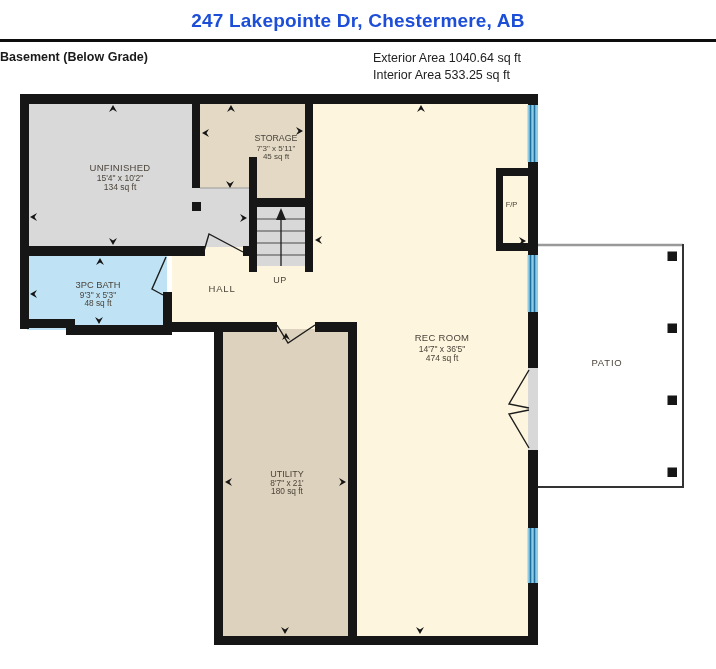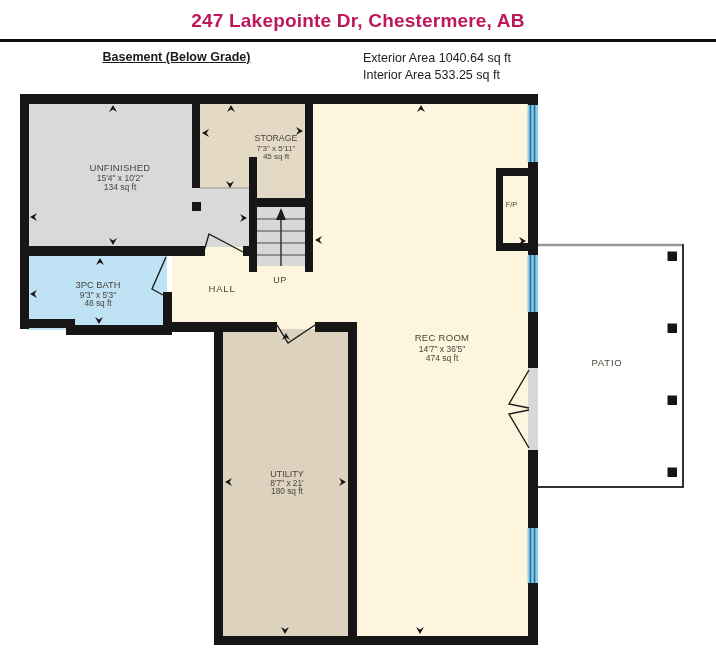--- a/index.html
+++ b/index.html
@@ -9,27 +9,27 @@
     background:#ffffff;
     font-family:"Liberation Sans",sans-serif;
     overflow:hidden;
   }
   .header{position:absolute;top:0;left:0;width:716px;}
   .title{
     margin:10px 0 7px 0;
     text-align:center;
     font-size:19px;
     font-weight:bold;
-    color:#be185d;
+    color:#1d4ed8;
     letter-spacing:0.2px;
   }
   .divider{height:3px;background:#0d0d0d;width:716px;}
   .subhead{display:flex;margin-top:8px;font-size:12.5px;color:#222;}
-  .floor-label{width:353px;text-align:center;font-weight:bold;color:#1a1a1a;text-decoration:underline;}
-  .areas{margin-left:10px;line-height:17px;}
+  .floor-label{width:353px;text-align:left;font-weight:bold;color:#1a1a1a;}
+  .areas{margin-left:20px;line-height:17px;}
   svg.plan{position:absolute;top:0;left:0;}
   .wall{fill:#161616;}
   .lbl{font-family:"Liberation Sans",sans-serif;fill:#4b443a;}
   .lbl-name{font-size:9.5px;letter-spacing:0.3px;}
   .lbl-dim{font-size:8.5px;}
   .tread{stroke:#4a4a4a;stroke-width:1;}
   .doorline{stroke:#1d1d1d;stroke-width:1.4;fill:none;stroke-linejoin:miter;}
   .arrow{fill:#141414;}
 </style>
 </head>

